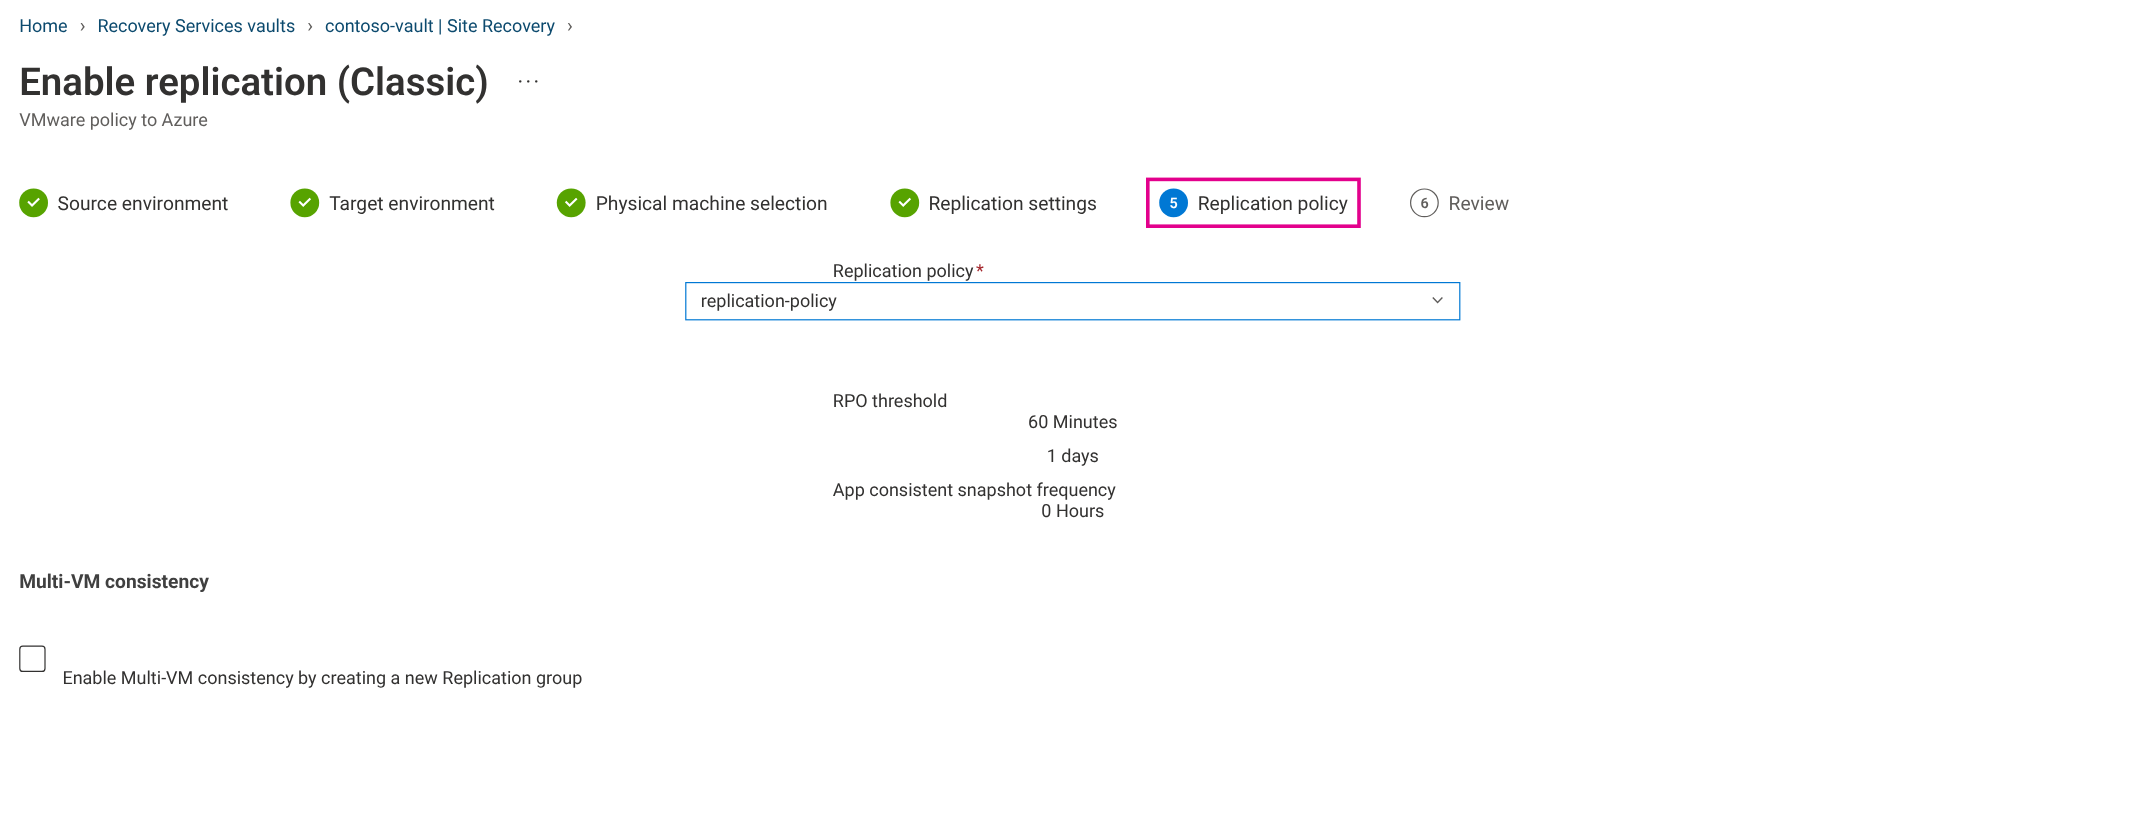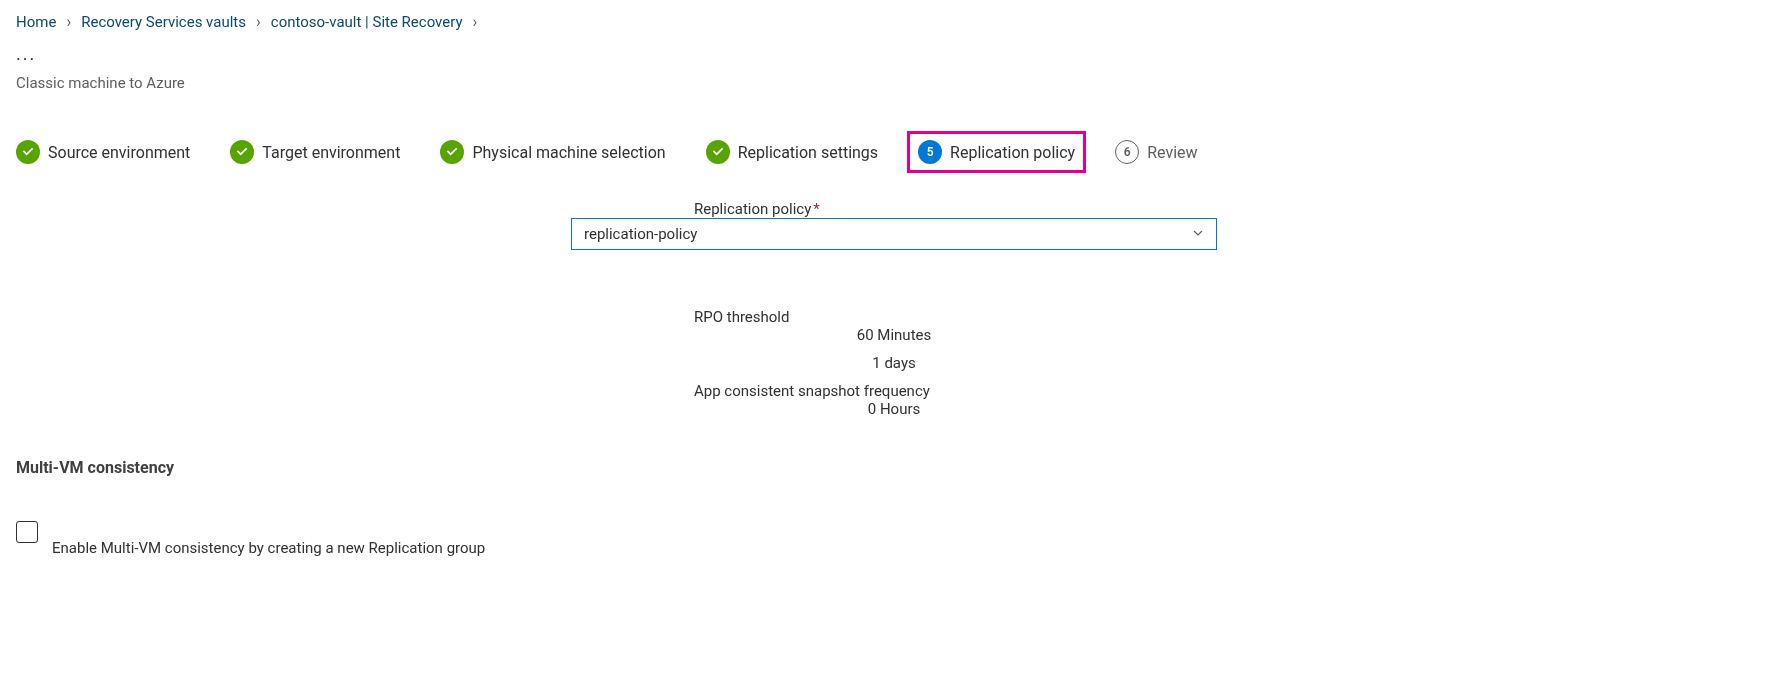--- a/index.html
+++ b/index.html
@@ -55,21 +55,21 @@
     .page-subtitle {
       font-size: 15px;
       color: #605e5c;
       margin-bottom: 48px;
     }
     
     
     .wizard {
       display: flex;
       align-items: center;
-      gap: 40px;
+      gap: 52px;
       margin-bottom: 36px;
     }
     .wizard-step {
       display: flex;
       align-items: center;
       gap: 8px;
       cursor: pointer;
     }
     .step-icon {
       width: 24px;
@@ -186,23 +186,24 @@
 <nav class="breadcrumb">
   <a>Home</a>
   <span class="chevron">›</span>
   <a>Recovery Services vaults</a>
   <span class="chevron">›</span>
   <a>contoso-vault | Site Recovery</a>
   <span class="chevron">›</span>
 </nav>
 
 <div class="page-header">
+  <h1 class="page-title">Enable replication (Classic)</h1>
   <span class="ellipsis">···</span>
 </div>
-<div class="page-subtitle">Classic machine to Azure</div>
+<div class="page-subtitle">VMware policy to Azure</div>
 
 <div class="wizard">
   <div class="wizard-step">
     <span class="step-icon check">
       <svg viewBox="0 0 16 16">
           <path d="M6.5 12L2 7.5l1.4-1.4L6.5 9.2l6.1-6.1L14 4.5z"></path>
         </svg>
     </span>
     <span class="step-label">Source environment</span>
   </div>

